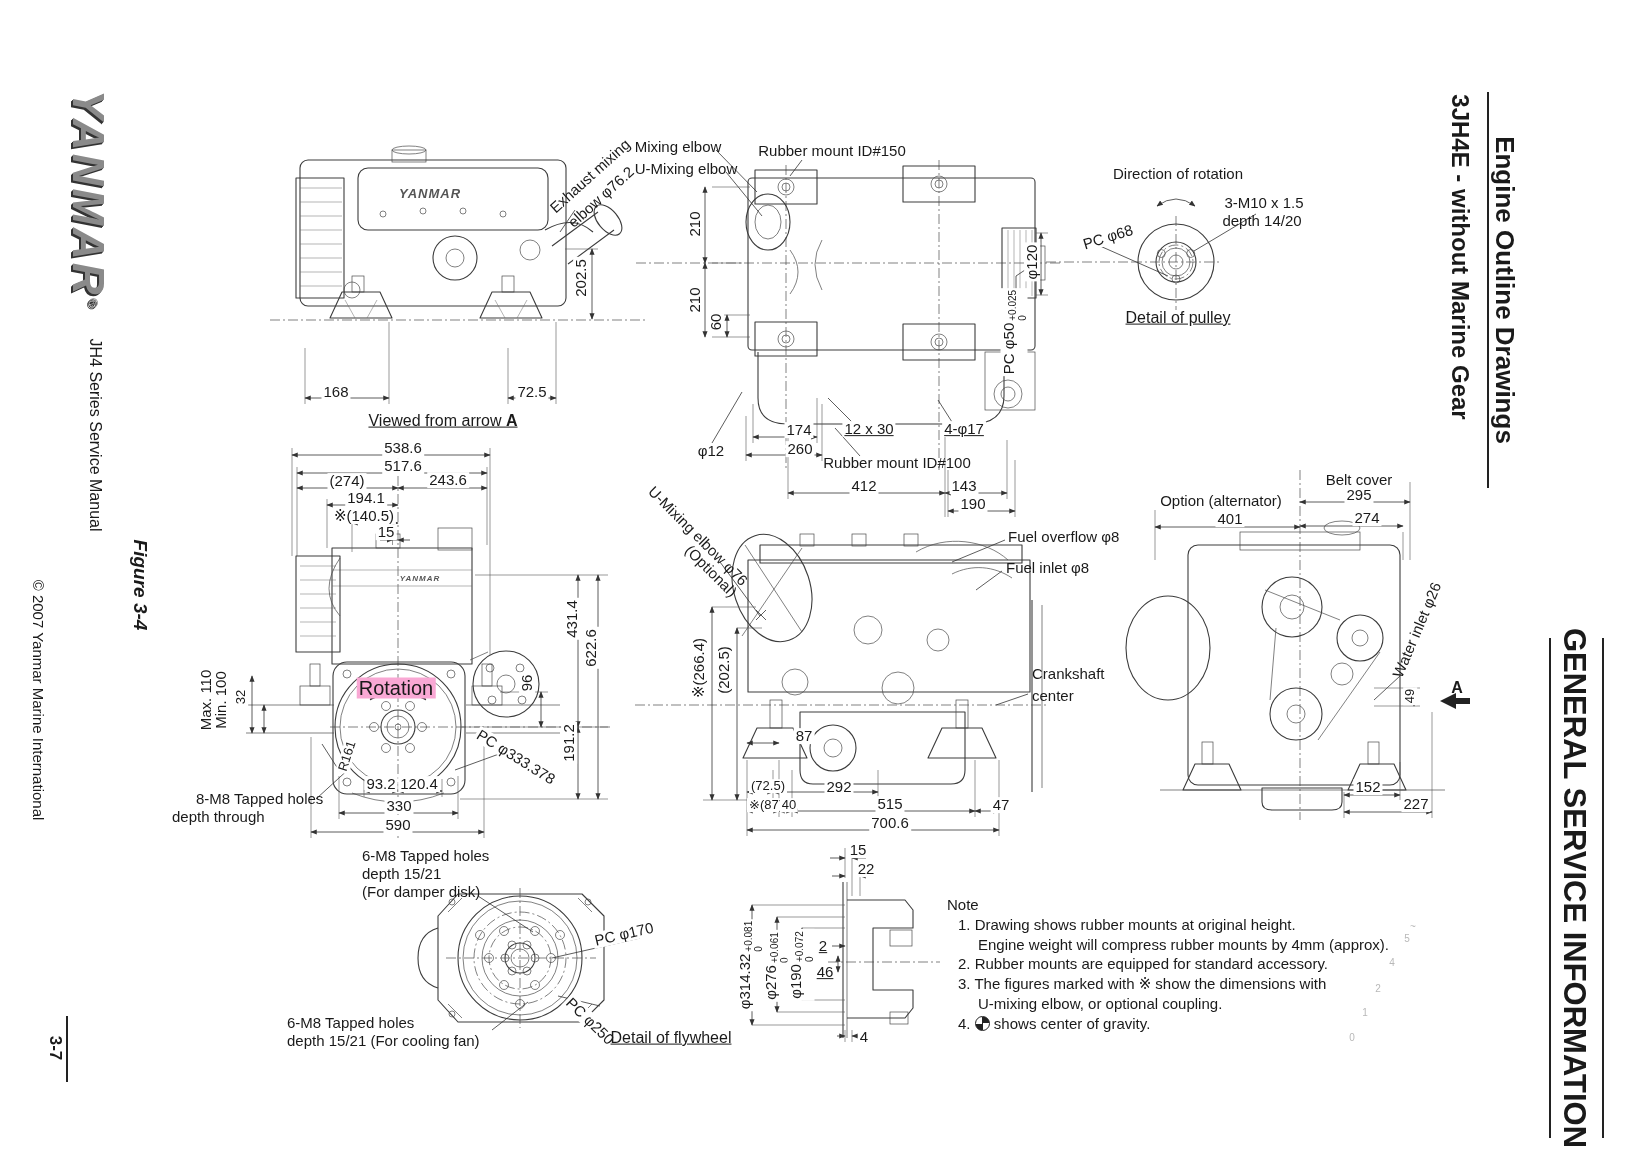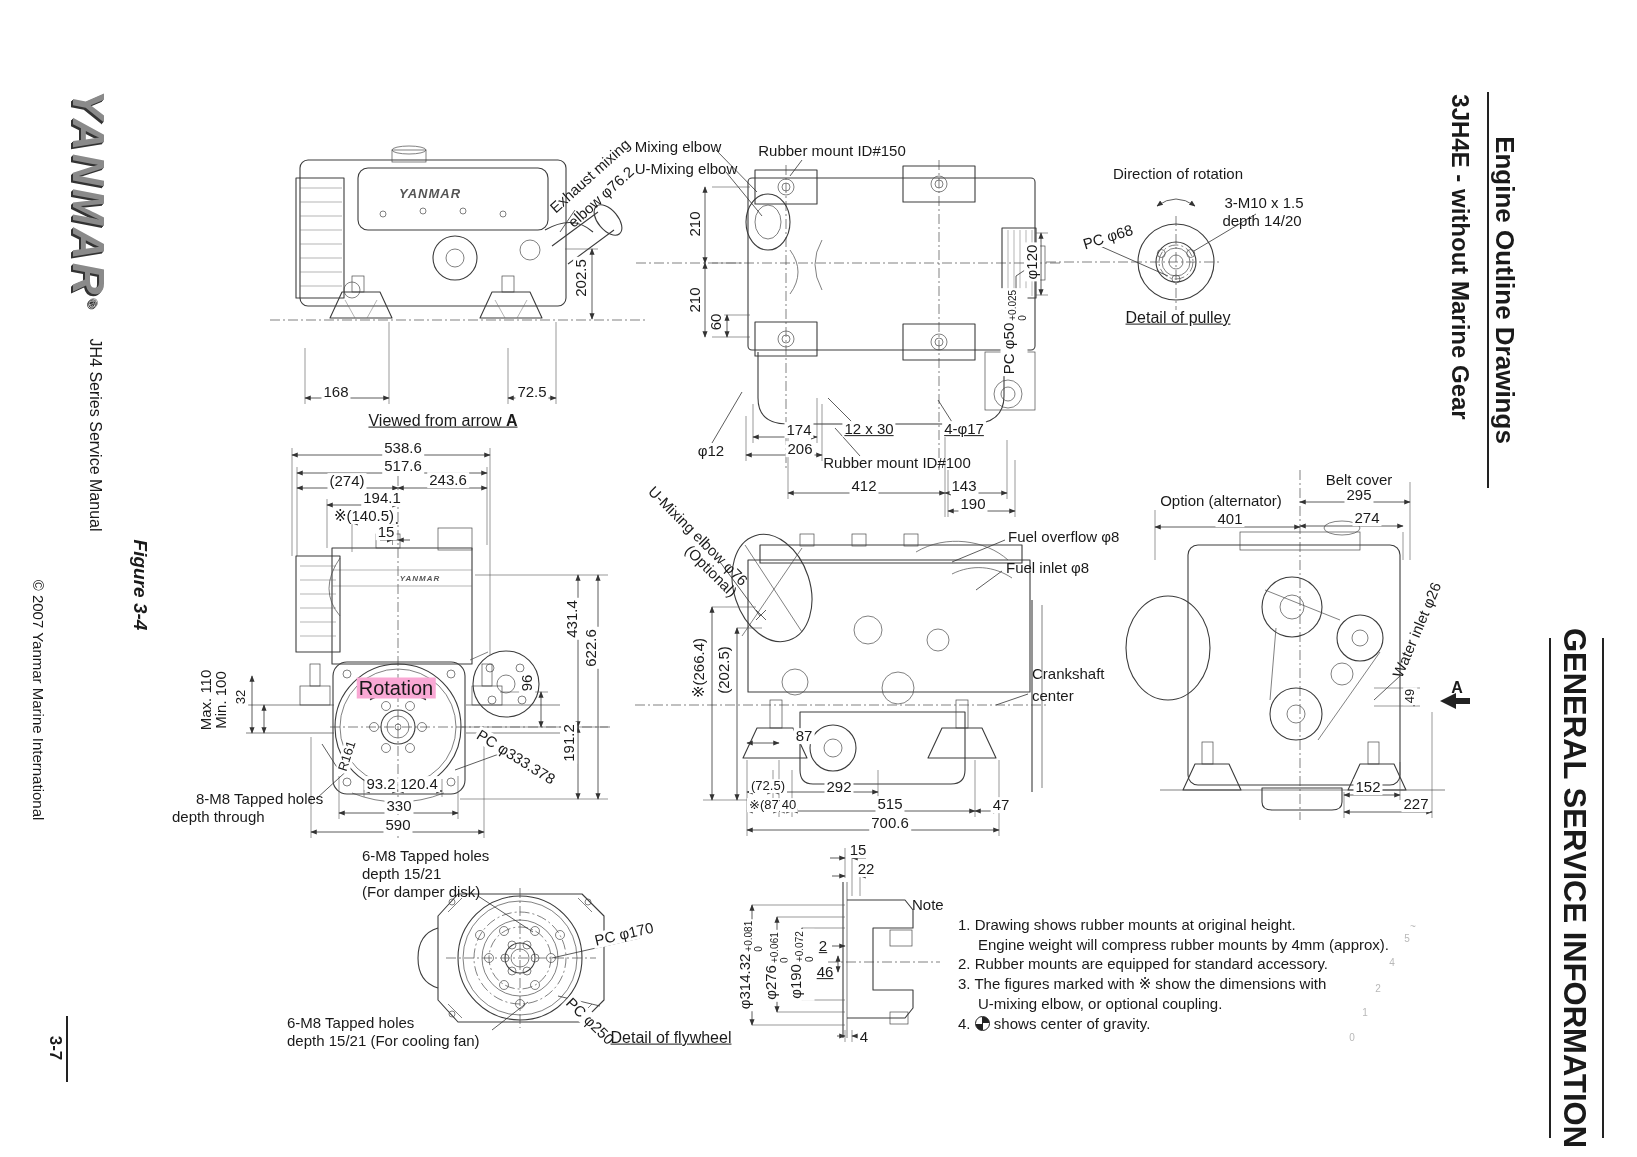--- a/index.html
+++ b/index.html
@@ -428,39 +428,39 @@
 <div class="lbl dim" style="left:695px;top:224px;transform:translate(-50%,-50%) rotate(-90deg);">210</div>
 <div class="lbl dim" style="left:695px;top:300px;transform:translate(-50%,-50%) rotate(-90deg);">210</div>
 <div class="lbl dim" style="left:716px;top:322px;transform:translate(-50%,-50%) rotate(-90deg);">60</div>
 <div class="lbl dim" style="left:1032px;top:262px;transform:translate(-50%,-50%) rotate(-90deg);">φ120</div>
 <div class="lbl dim" style="left:1014px;top:332px;transform:translate(-50%,-50%) rotate(-90deg);"><span>PC φ50</span><span class="tol">
         <i>+0.025</i>
         <i>0</i>
       </span></div>
 <div class="lbl dim" style="left:711px;top:451px;">φ12</div>
 <div class="lbl dim" style="left:799px;top:430px;">174</div>
-<div class="lbl dim" style="left:800px;top:449px;">206</div>
+<div class="lbl dim" style="left:800px;top:449px;">260</div>
 <div class="lbl dim ul" style="left:869px;top:429px;">12 x 30</div>
 <div class="lbl dim ul" style="left:964px;top:429px;">4-φ17</div>
 <div class="lbl" style="left:897px;top:463px;">Rubber mount ID#100</div>
 <div class="lbl dim" style="left:864px;top:486px;">412</div>
 <div class="lbl dim" style="left:964px;top:486px;">143</div>
 <div class="lbl dim" style="left:973px;top:504px;">190</div>
 
 <div class="lbl" style="left:1178px;top:174px;text-align:right;">Direction of rotation</div>
 <div class="lbl" style="left:1264px;top:203px;">3-M10 x 1.5</div>
 <div class="lbl" style="left:1262px;top:221px;">depth 14/20</div>
 <div class="lbl dim" style="left:1108px;top:237px;transform:translate(-50%,-50%) rotate(-17deg);">PC φ68</div>
 <div class="lbl cap" style="left:1178px;top:318px;">Detail of pulley</div>
 
 <div class="lbl dim" style="left:403px;top:448px;">538.6</div>
 <div class="lbl dim" style="left:403px;top:466px;">517.6</div>
 <div class="lbl dim" style="left:347px;top:481px;">(274)</div>
 <div class="lbl dim" style="left:448px;top:480px;">243.6</div>
-<div class="lbl dim" style="left:366px;top:498px;margin-left:16px;">194.1</div>
+<div class="lbl dim" style="left:366px;top:498px;">194.1</div>
 <div class="lbl dim" style="left:364px;top:516px;">※(140.5)</div>
 <div class="lbl dim" style="left:386px;top:532px;">15</div>
 <div class="lbl dim" style="left:572px;top:619px;transform:translate(-50%,-50%) rotate(-90deg);">431.4</div>
 <div class="lbl dim" style="left:591px;top:648px;transform:translate(-50%,-50%) rotate(-90deg);">622.6</div>
 <div class="lbl dim" style="left:527px;top:683px;transform:translate(-50%,-50%) rotate(-90deg);">96</div>
 <div class="lbl dim" style="left:569px;top:743px;transform:translate(-50%,-50%) rotate(-90deg);">191.2</div>
 <div class="lbl" style="left:206px;top:700px;transform:translate(-50%,-50%) rotate(-90deg);">Max. 110</div>
 <div class="lbl" style="left:221px;top:700px;transform:translate(-50%,-50%) rotate(-90deg);">Min. 100</div>
 <div class="lbl dim" style="left:241px;top:697px;font-size:13px;transform:translate(-50%,-50%) rotate(-90deg);">32</div>
 <div class="lbl" style="left:396px;top:688px;font-size:20px;background:#f9a8d4;padding:0 2px;">Rotation</div>
@@ -523,21 +523,21 @@
       </span></div>
 <div class="lbl dim" style="left:801px;top:965px;transform:translate(-50%,-50%) rotate(-90deg);"><span>φ190</span><span class="tol">
         <i>+0.072</i>
         <i>0</i>
       </span></div>
 <div class="lbl dim ul" style="left:823px;top:946px;">2</div>
 <div class="lbl dim ul" style="left:825px;top:972px;">46</div>
 <div class="lbl dim" style="left:864px;top:1037px;">4</div>
 
 <div>
-  <div class="lla" style="left:912px;top:897px;">Note</div>
+  <div class="lla" style="left:947px;top:897px;">Note</div>
   <div class="lla" style="left:958px;top:917px;">1. Drawing shows rubber mounts at original height.</div>
   <div class="lla" style="left:978px;top:937px;">Engine weight will compress rubber mounts by 4mm (approx).</div>
   <div class="lla" style="left:958px;top:956px;">2. Rubber mounts are equipped for standard accessory.</div>
   <div class="lla" style="left:958px;top:976px;">3. The figures marked with ※  show the dimensions with</div>
   <div class="lla" style="left:978px;top:996px;">U-mixing elbow, or optional coupling.</div>
   <div class="lla" style="left:958px;top:1016px;"><span>4.</span> <span class="cg"></span> <span>shows center of gravity.</span></div>
 </div>
 
 <div class="art" style="left:1413px;top:926px;">~</div>
 <div class="art" style="left:1407px;top:938px;">5</div>

